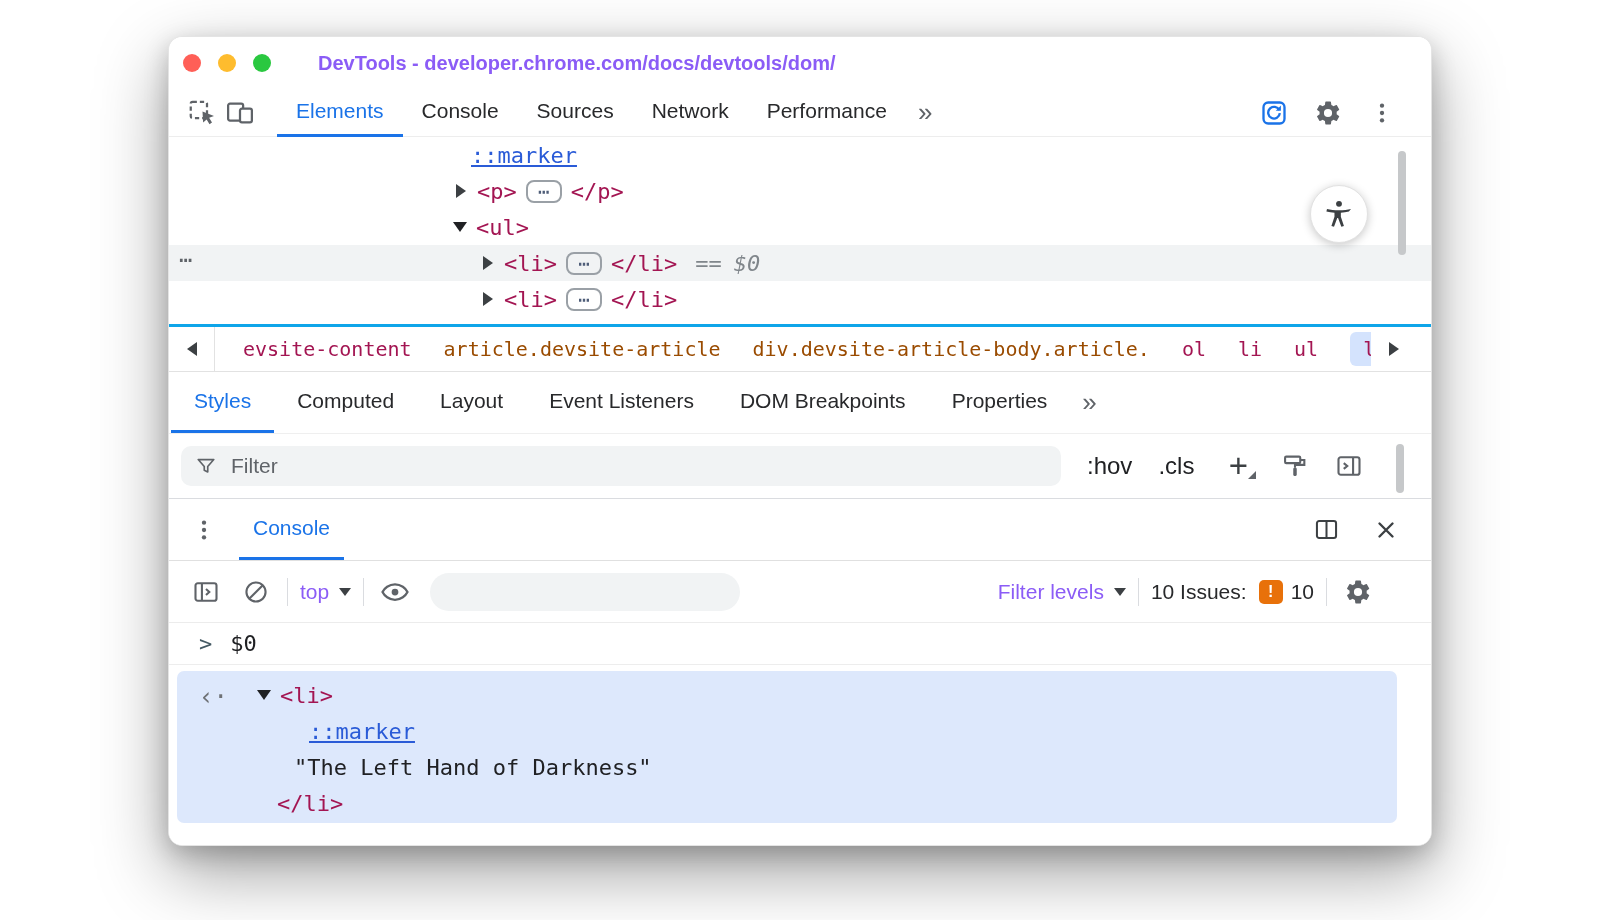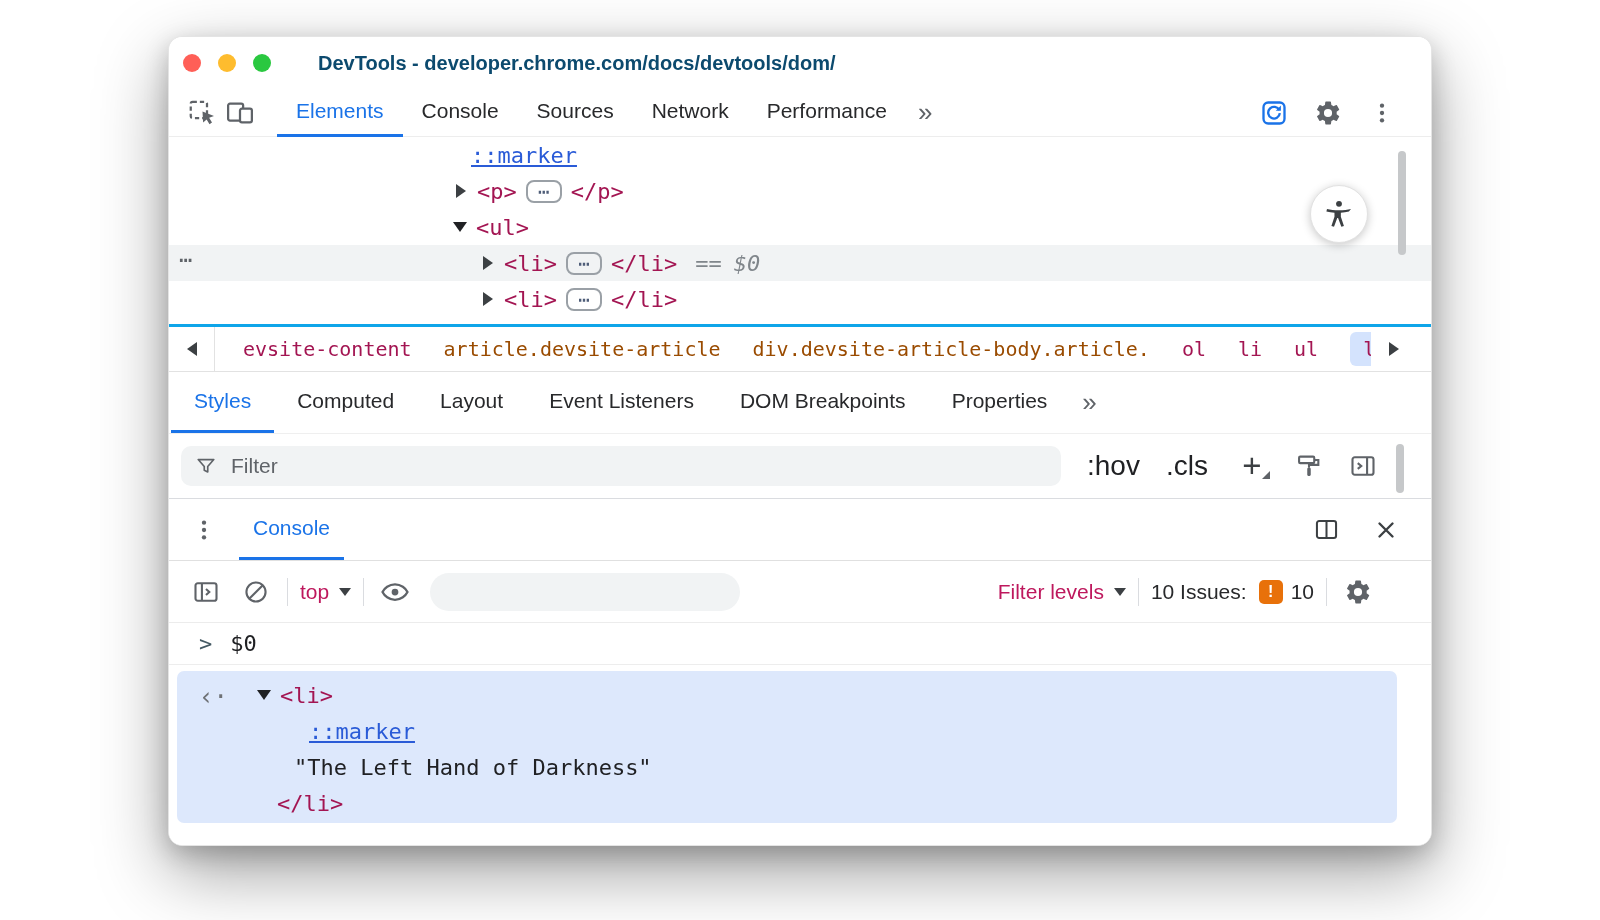--- a/index.html
+++ b/index.html
@@ -10,21 +10,21 @@
   .window{position:absolute;left:168px;top:36px;width:1264px;height:810px;background:#fff;
     border:1px solid #e4e4e4;border-radius:14px;overflow:hidden;
     box-shadow:0 26px 70px rgba(0,0,0,.38),0 8px 24px rgba(0,0,0,.20);}
 
   .sect{position:absolute;left:0;right:0;}
 
   
   .titlebar{top:0;height:52px;display:flex;align-items:center;padding-left:14px;background:#fff;}
   .light{width:18px;height:18px;border-radius:50%;display:inline-block;margin-right:17px;cursor:pointer;}
   .light.red{background:#ff5f57;}.light.yellow{background:#febc2e;}.light.green{background:#2ac840;}
-  .win-title{font-size:20px;font-weight:700;color:#0c4a6e;margin-left:30px;}
+  .win-title{font-size:20px;font-weight:700;color:#8b5cf6;margin-left:30px;}
 
   
   .main-toolbar{top:52px;height:48px;display:flex;align-items:center;padding-left:14px;border-bottom:1px solid #ededed;background:#fff;}
   .icon-btn{width:38px;height:38px;border:none;background:none;display:flex;align-items:center;justify-content:center;padding:0;cursor:pointer;flex:0 0 auto;}
   .tabstrip{display:flex;align-items:stretch;height:48px;margin-left:18px;}
   .tab{padding:0 19px;display:flex;align-items:center;font-size:21px;color:#28292b;cursor:pointer;border-bottom:3px solid transparent;}
   .tab.active{color:#1a73e8;border-bottom-color:#1a73e8;font-weight:400;}
   .more-chev{font-size:26px;color:#5f6368;padding:0 12px;display:flex;align-items:center;cursor:pointer;}
   .toolbar-right{margin-left:auto;display:flex;align-items:center;gap:16px;padding-right:30px;}
 
@@ -62,34 +62,34 @@
   
   .styles-tabs{top:335px;height:62px;display:flex;align-items:stretch;padding-left:2px;border-bottom:1px solid #efefef;background:#fff;}
   .stab{padding:0 23px;display:flex;align-items:center;font-size:21px;color:#28292b;cursor:pointer;border-bottom:3px solid transparent;}
   .stab.active{color:#1a73e8;border-bottom-color:#1a73e8;}
 
   
   .filter-row{top:397px;height:65px;display:flex;align-items:center;padding-left:12px;border-bottom:1px solid #dadce0;background:#fff;}
   .filter-input{width:880px;height:40px;background:#f1f3f4;border-radius:10px;display:flex;align-items:center;padding:16px 14px;gap:12px;}
   .filter-input input{flex:1;border:none;outline:none;background:transparent;font-size:21px;color:#202124;font-family:inherit;}
   .filter-input input::placeholder{color:#5f6368;}
-  .tog{font-size:28px;color:#202124;margin-left:26px;cursor:pointer;}
+  .tog{font-size:24px;color:#202124;margin-left:26px;cursor:pointer;}
   .plus-btn{position:relative;margin-left:26px;width:36px;height:40px;border:none;background:none;font-size:33px;color:#3c4043;cursor:pointer;line-height:36px;padding:0;}
   .corner-caret{position:absolute;right:0;bottom:7px;width:0;height:0;border-left:8px solid transparent;border-bottom:8px solid #5f6368;}
 
   
   .drawer-header{top:462px;height:62px;display:flex;align-items:stretch;border-bottom:1px solid #e0e0e0;background:#fff;}
   .kebab-btn{width:34px;margin-left:18px;border:none;background:none;display:flex;align-items:center;justify-content:center;cursor:pointer;padding:0;}
   .drawer-tab{margin-left:18px;padding:0 14px;display:flex;align-items:center;font-size:21px;color:#1a73e8;border-bottom:3px solid #1a73e8;cursor:pointer;}
   .drawer-right{margin-left:auto;display:flex;align-items:center;gap:22px;padding-right:26px;}
 
   
   .console-toolbar{top:524px;height:62px;display:flex;align-items:center;padding-left:18px;padding-right:54px;border-bottom:1px solid #ececec;background:#fff;}
   .vsep{width:1px;height:28px;background:#dadce0;margin:0 12px;flex:0 0 auto;}
-  .dd{display:flex;align-items:center;font-size:21px;color:#be185d;cursor:pointer;white-space:nowrap;}
+  .dd{display:flex;align-items:center;font-size:21px;color:#8b5cf6;cursor:pointer;white-space:nowrap;}
   .caret{display:inline-block;width:0;height:0;border-left:6px solid transparent;border-right:6px solid transparent;border-top:8px solid #3c4043;margin-left:10px;}
   .console-filter{width:310px;height:38px;background:#f1f3f4;border-radius:19px;display:flex;align-items:center;padding:0 16px;gap:10px;margin-left:16px;}
   .console-filter input{flex:1;border:none;outline:none;background:transparent;font-size:20px;font-family:inherit;}
   .right-cluster{margin-left:auto;display:flex;align-items:center;}
   .issues-label{font-size:21px;color:#28292b;white-space:nowrap;}
   .issues-badge{width:24px;height:24px;background:#e8710a;border-radius:5px;display:flex;align-items:center;justify-content:center;
     color:#fff;font-weight:700;font-size:16px;margin-left:12px;cursor:pointer;}
   .issues-count{font-size:21px;color:#28292b;margin-left:8px;}
 
   

